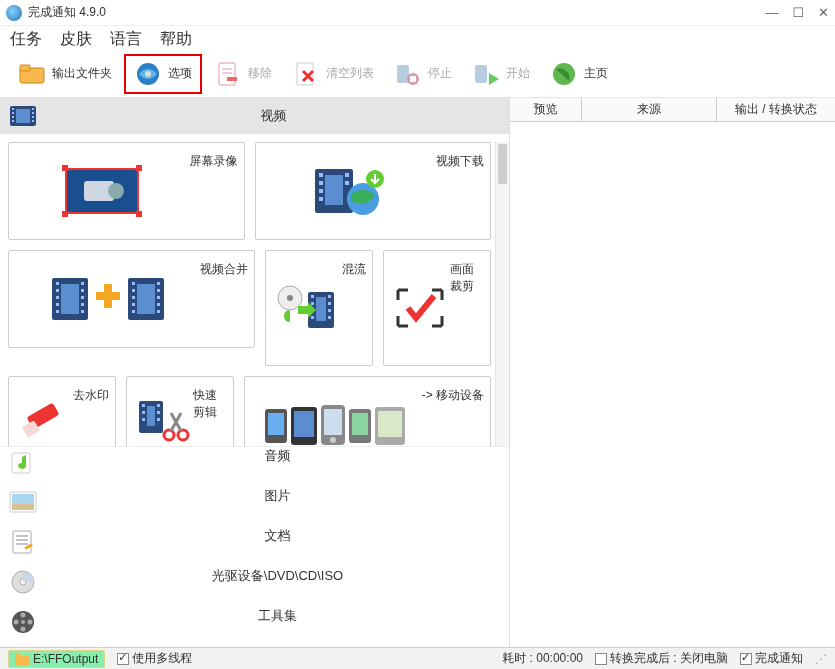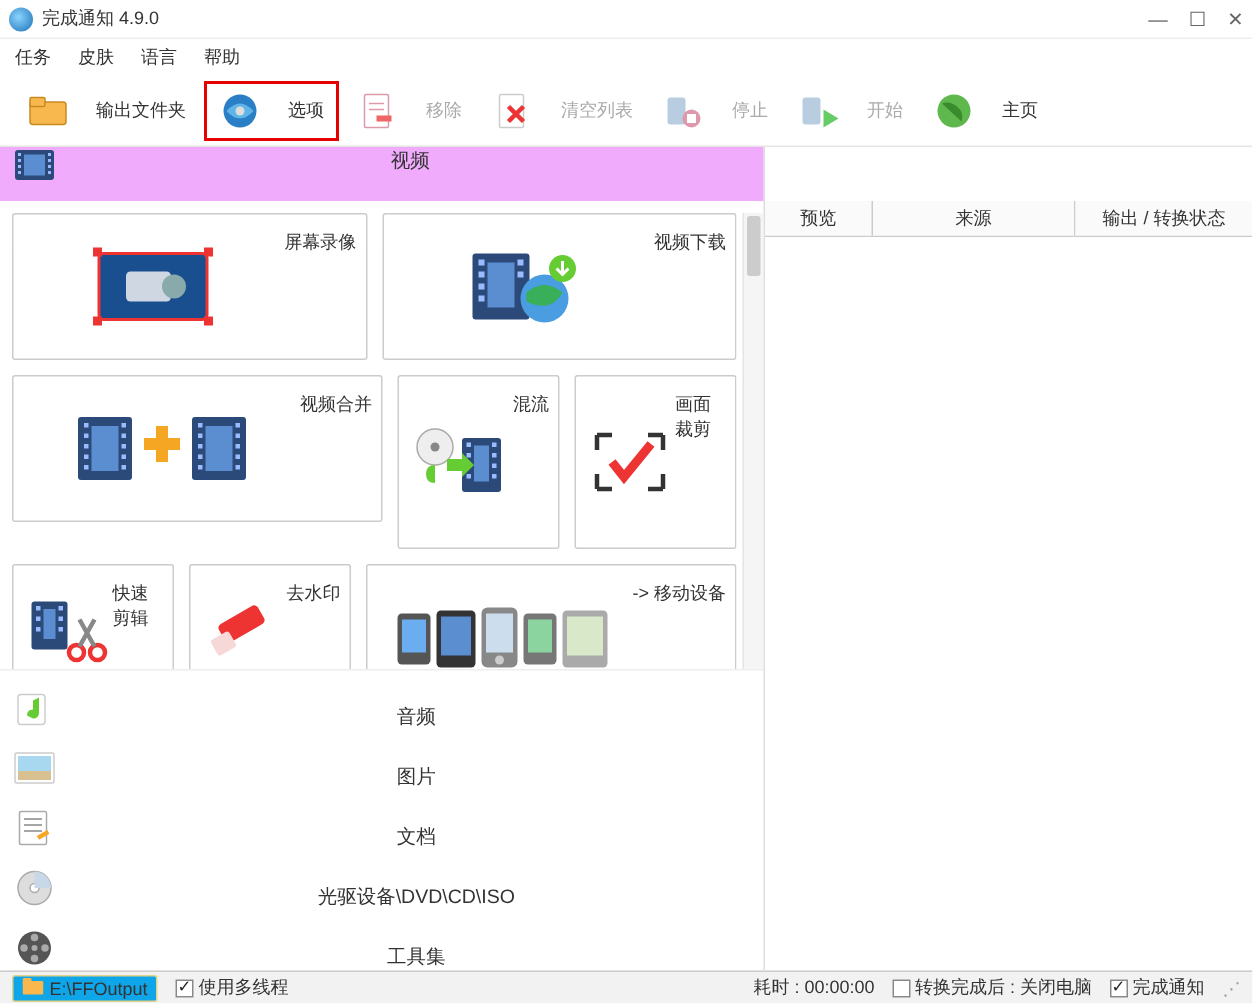--- a/index.html
+++ b/index.html
@@ -2,56 +2,56 @@
 <html><head>
 <meta charset="utf-8">
 <style>
 * { box-sizing: border-box; margin: 0; padding: 0; }
 body { font-family: "Microsoft YaHei", "Segoe UI", sans-serif; font-size: 12px; background: #fff; color: #333; width: 835px; height: 669px; overflow: hidden; display: flex; flex-direction: column; }
 .titlebar { height: 26px; display: flex; align-items: center; padding: 0 6px; border-bottom: 1px solid #eee; }
 .titlebar .app-icon { width: 16px; height: 16px; border-radius: 50%; background: radial-gradient(circle at 40% 40%, #8bd4ff, #1a6fb5); margin-right: 6px; }
 .titlebar .title { flex: 1; font-size: 12px; }
 .winbtns { display: flex; gap: 14px; font-size: 13px; color: #666; }
 .winbtns span { cursor: default; }
-.menubar { height: 24px; display: flex; align-items: center; padding: 0 10px; gap: 18px; font-size: 12px; }
+.menubar { height: 24px; display: flex; align-items: flex-end; padding: 0 10px; gap: 18px; font-size: 16px; }
 .toolbar { height: 48px; display: flex; align-items: center; padding: 4px 10px; gap: 4px; border-bottom: 1px solid #e5e5e5; }
-.tbtn { display: flex; align-items: center; gap: 18px; padding: 4px 8px; height: 40px; font-size: 12px; }
+.tbtn { display: flex; align-items: center; gap: 6px; padding: 4px 8px; height: 40px; font-size: 12px; }
 .tbtn.dim { color: #aaa; }
 .ticon { width: 28px; height: 28px; display: flex; align-items: center; justify-content: center; }
 .highlight { border: 2px solid #e60000; }
 .content { flex: 1; display: flex; overflow: hidden; }
 .left { width: 510px; border-right: 1px solid #ddd; display: flex; flex-direction: column; }
-.cat-header { height: 36px; display: flex; padding: 0 8px; gap: 8px; background: #f0abfc; }
+.cat-header { height: 36px; display: flex; align-items: center; padding: 0 8px; gap: 8px; background: #e5e5e5; }
 .cat-title { flex: 1; text-align: center; font-size: 13px; }
 .cat-iconbox { width: 30px; height: 24px; }
 .video-panel { flex: 1; overflow: hidden; position: relative; padding: 8px 8px 0 8px; }
 .scroll-area { position: absolute; left: 8px; top: 8px; right: 18px; bottom: 0; overflow: hidden; }
 .vscroll { position: absolute; right: 0; top: 8px; bottom: 0; width: 14px; background: #f5f5f5; border-left: 1px solid #e5e5e5; }
 .vscroll-thumb { position: absolute; left: 2px; right: 2px; top: 2px; height: 40px; background: #ccc; border-radius: 2px; }
 .row { display: flex; gap: 10px; margin-bottom: 10px; }
 .card { border: 1px solid #ccc; border-radius: 2px; background: #fff; padding: 6px; display: flex; flex-direction: row; }
 .card .imgbox { flex: 1; display: flex; align-items: center; justify-content: center; }
 .card .label { font-size: 12px; margin-top: 4px; }
 .w-half { flex: 1; height: 98px; }
 .w-third { width: 108px; height: 116px; }
 .w-wide { flex: 1; height: 98px; }
 .w-small { width: 108px; height: 90px; }
 .bottom-cats { border-top: 1px solid #eee; }
-.bcat { height: 40px; display: flex; align-items: flex-end; padding: 0 8px; gap: 16px; }
+.bcat { height: 40px; display: flex; align-items: flex-start; padding: 0 8px; gap: 16px; }
 .bcat .bicon { width: 30px; height: 30px; display: flex; align-items: center; justify-content: center; }
 .bcat .blabel { flex: 1; text-align: center; font-size: 13px; }
-.right { flex: 1; display: flex; flex-direction: column; margin-top: 36px; }
+.right { flex: 1; display: flex; flex-direction: column; }
 .right-headers { height: 24px; display: flex; border-bottom: 1px solid #ccc; }
 .rh { border-right: 1px solid #ccc; display: flex; align-items: center; justify-content: center; font-size: 12px; background: #fafafa; }
 .rh:nth-child(1){width:72px} .rh:nth-child(2){flex:1} .rh:nth-child(3){width:118px; border-right:none;}
 .statusbar { height: 22px; background: #f2f2f2; border-top: 1px solid #ccc; display: flex; align-items: center; padding: 0 8px; font-size: 12px; gap: 12px; }
 .statusbar .spacer { flex: 1; }
 .chk { width: 12px; height: 12px; border: 1px solid #888; background: #fff; display: inline-block; vertical-align: middle; margin-right: 3px; position: relative; }
 .chk.checked::after { content: "✓"; position: absolute; left: 0; top: -3px; font-size: 11px; color: #222; }
-.folder-chip { display: flex; align-items: flex-start; gap: 4px; background: #0ea5e9; border: 1px solid #e0d48a; padding: 1px 6px; border-radius: 2px; }
+.folder-chip { display: flex; align-items: flex-end; gap: 4px; background: #86efac; border: 1px solid #e0d48a; padding: 1px 6px; border-radius: 2px; }
 svg { display: block; }
 </style>
 </head>
 <body>
 
 <div class="titlebar">
   <div class="app-icon"></div>
   <div class="title">完成通知 4.9.0</div>
   <div class="winbtns">
     <span>—</span>
@@ -265,45 +265,45 @@
                   <path d="M18 26 L26 36 L44 14" stroke="#e33" stroke-width="6" fill="none"></path>
                 </svg>
             </div>
             <div class="label">画面裁剪</div>
           </div>
         </div>
 
         <div class="row">
           <div class="card w-small">
             <div class="imgbox">
+              <svg width="52" height="44">
+                  <rect x="10" y="10" width="30" height="14" rx="3" fill="#e33" transform="rotate(-30 25 17)"></rect>
+                  <rect x="6" y="24" width="14" height="12" rx="2" fill="#f7d8d8" transform="rotate(-30 13 30)"></rect>
+                </svg>
+            </div>
+            <div class="label">去水印</div>
+          </div>
+          <div class="card w-small">
+            <div class="imgbox">
               <svg width="60" height="48">
                   <rect x="6" y="4" width="24" height="32" rx="2" fill="#2b4a7a"></rect>
                   <rect x="9" y="7" width="3" height="3" fill="#9bf"></rect>
                   <rect x="9" y="14" width="3" height="3" fill="#9bf"></rect>
                   <rect x="9" y="21" width="3" height="3" fill="#9bf"></rect>
                   <rect x="24" y="7" width="3" height="3" fill="#9bf"></rect>
                   <rect x="24" y="14" width="3" height="3" fill="#9bf"></rect>
                   <rect x="24" y="21" width="3" height="3" fill="#9bf"></rect>
                   <rect x="14" y="9" width="8" height="20" fill="#5a8ed0"></rect>
                   <circle cx="36" cy="38" r="5" fill="none" stroke="#e33" stroke-width="3"></circle>
                   <circle cx="50" cy="38" r="5" fill="none" stroke="#e33" stroke-width="3"></circle>
                   <path d="M38 34 L48 16 M48 34 L38 16" stroke="#888" stroke-width="3"></path>
                 </svg>
             </div>
             <div class="label">快速剪辑</div>
           </div>
-          <div class="card w-small">
-            <div class="imgbox">
-              <svg width="52" height="44">
-                  <rect x="10" y="10" width="30" height="14" rx="3" fill="#e33" transform="rotate(-30 25 17)"></rect>
-                  <rect x="6" y="24" width="14" height="12" rx="2" fill="#f7d8d8" transform="rotate(-30 13 30)"></rect>
-                </svg>
-            </div>
-            <div class="label">去水印</div>
-          </div>
           <div class="card w-wide">
             <div class="imgbox">
               <svg width="150" height="48">
                   <rect x="4" y="8" width="22" height="34" rx="3" fill="#555"></rect>
                   <rect x="7" y="12" width="16" height="22" fill="#6aaef0"></rect>
                   <rect x="30" y="6" width="26" height="38" rx="3" fill="#333"></rect>
                   <rect x="33" y="10" width="20" height="26" fill="#5a8ed0"></rect>
                   <rect x="60" y="4" width="24" height="40" rx="4" fill="#888"></rect>
                   <rect x="63" y="8" width="18" height="26" fill="#cde"></rect>
                   <circle cx="72" cy="39" r="3" fill="#ccc"></circle>

